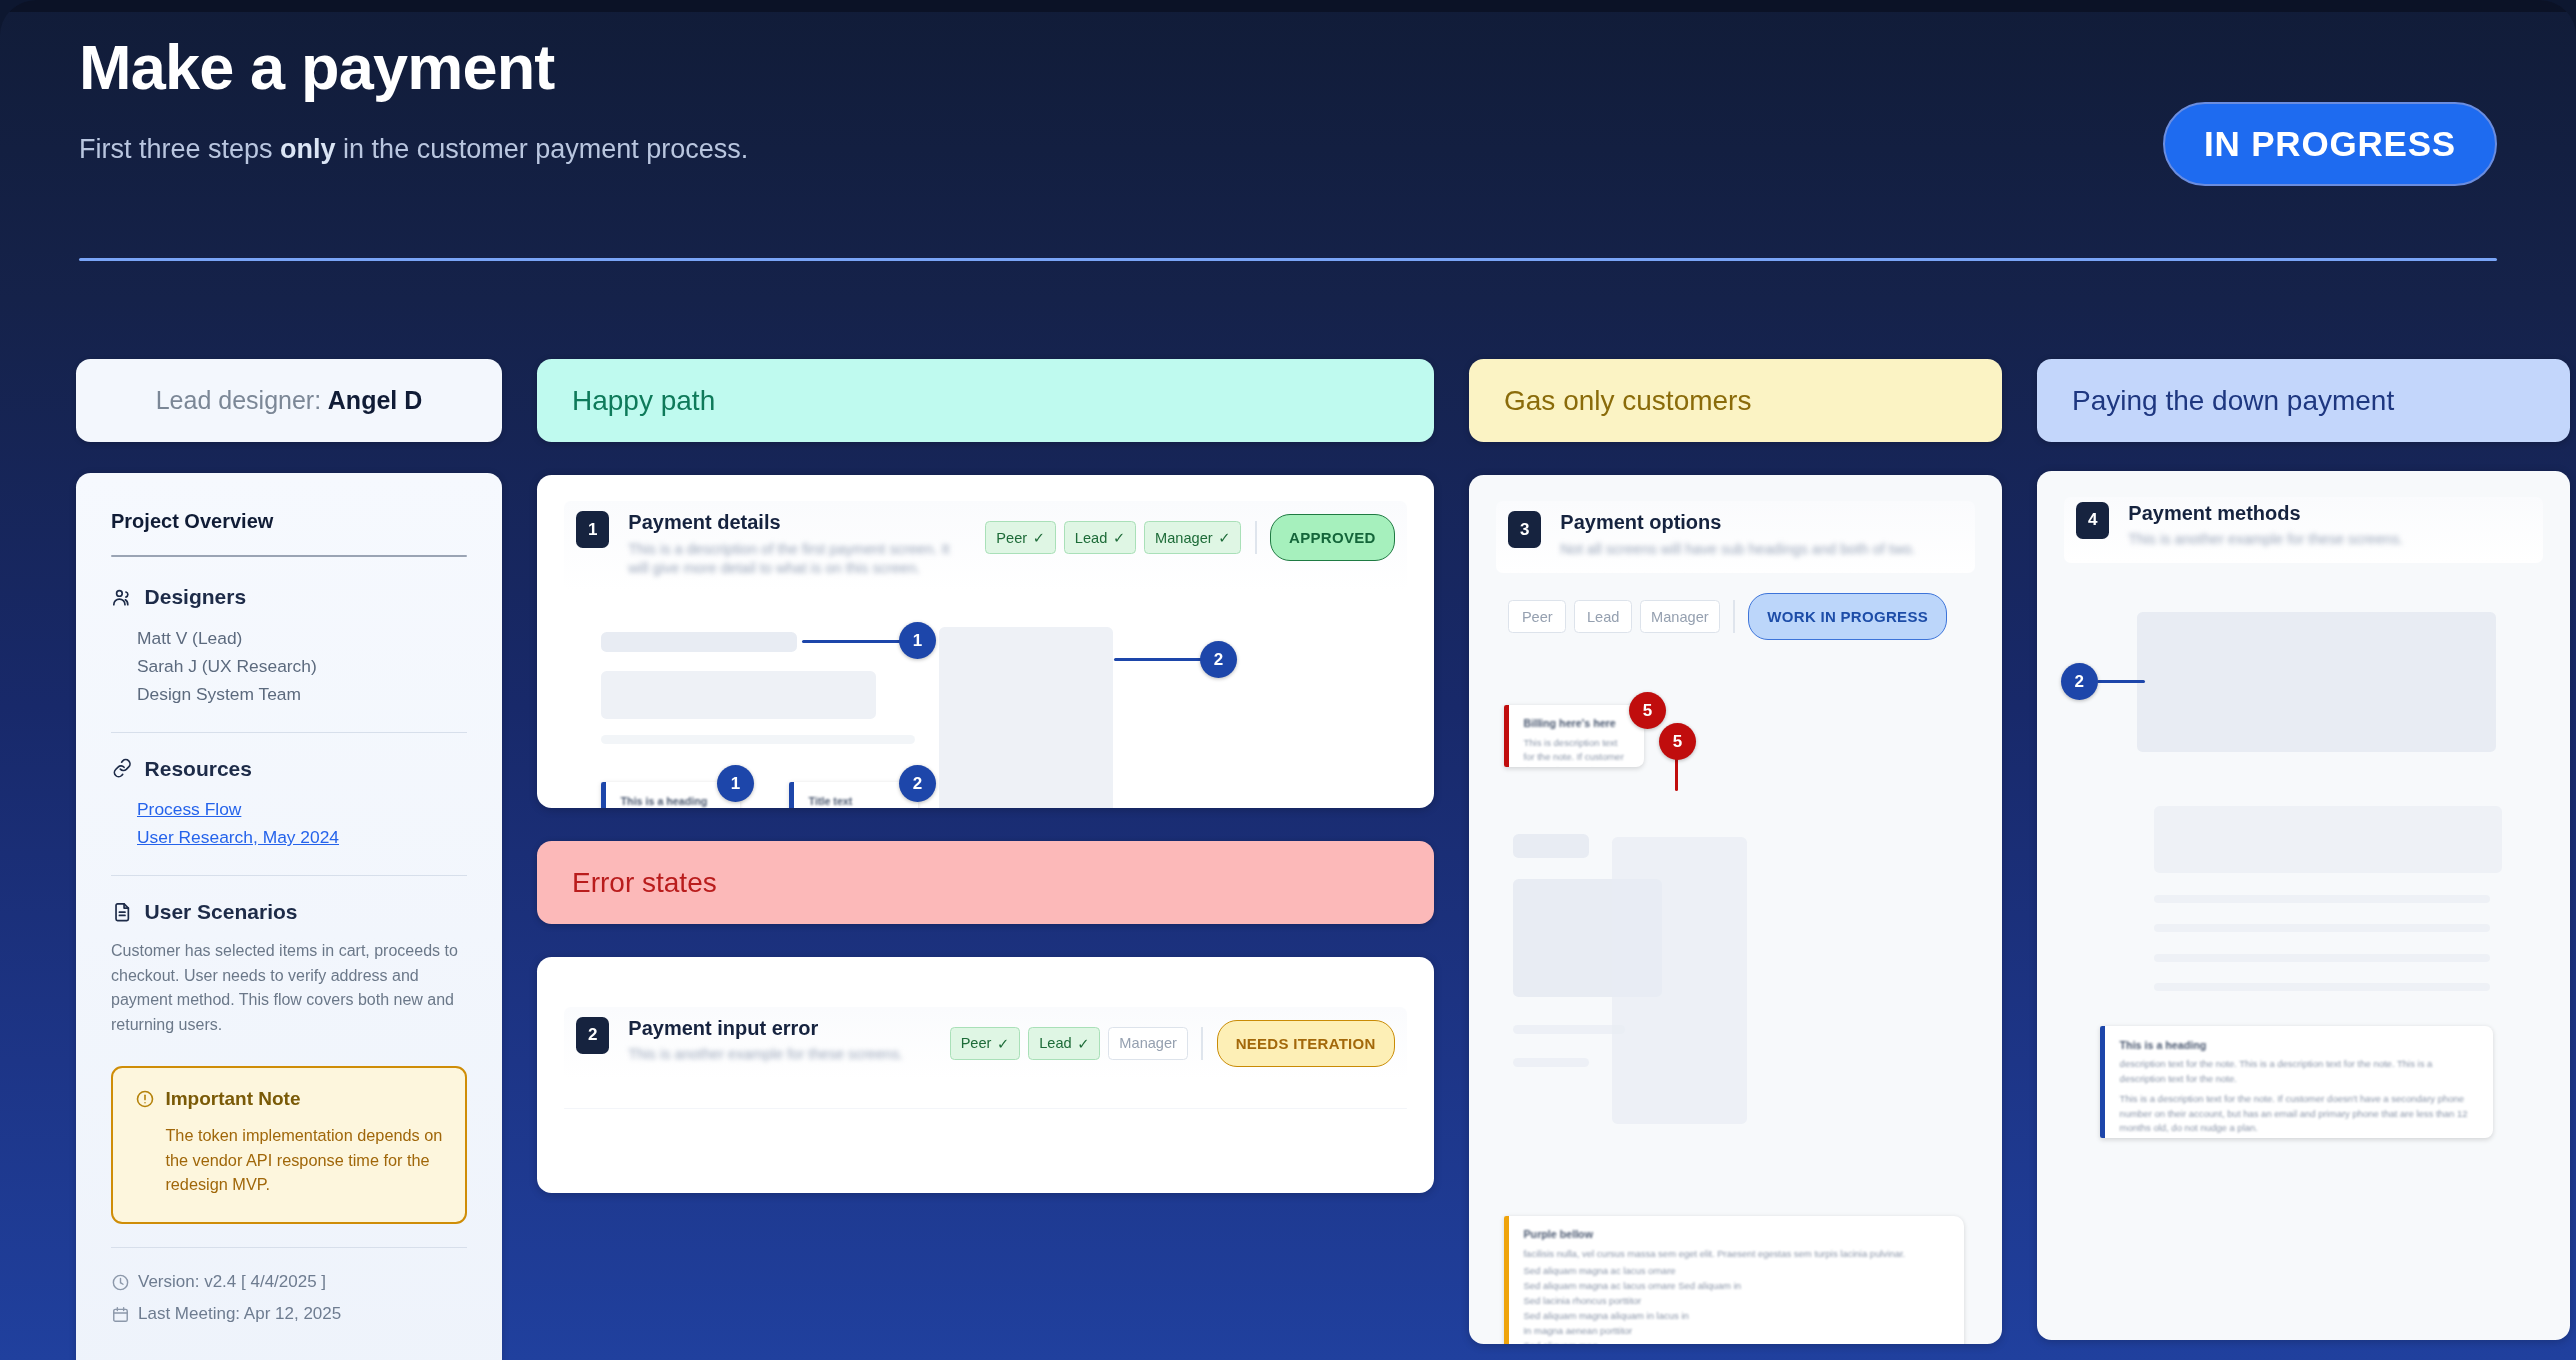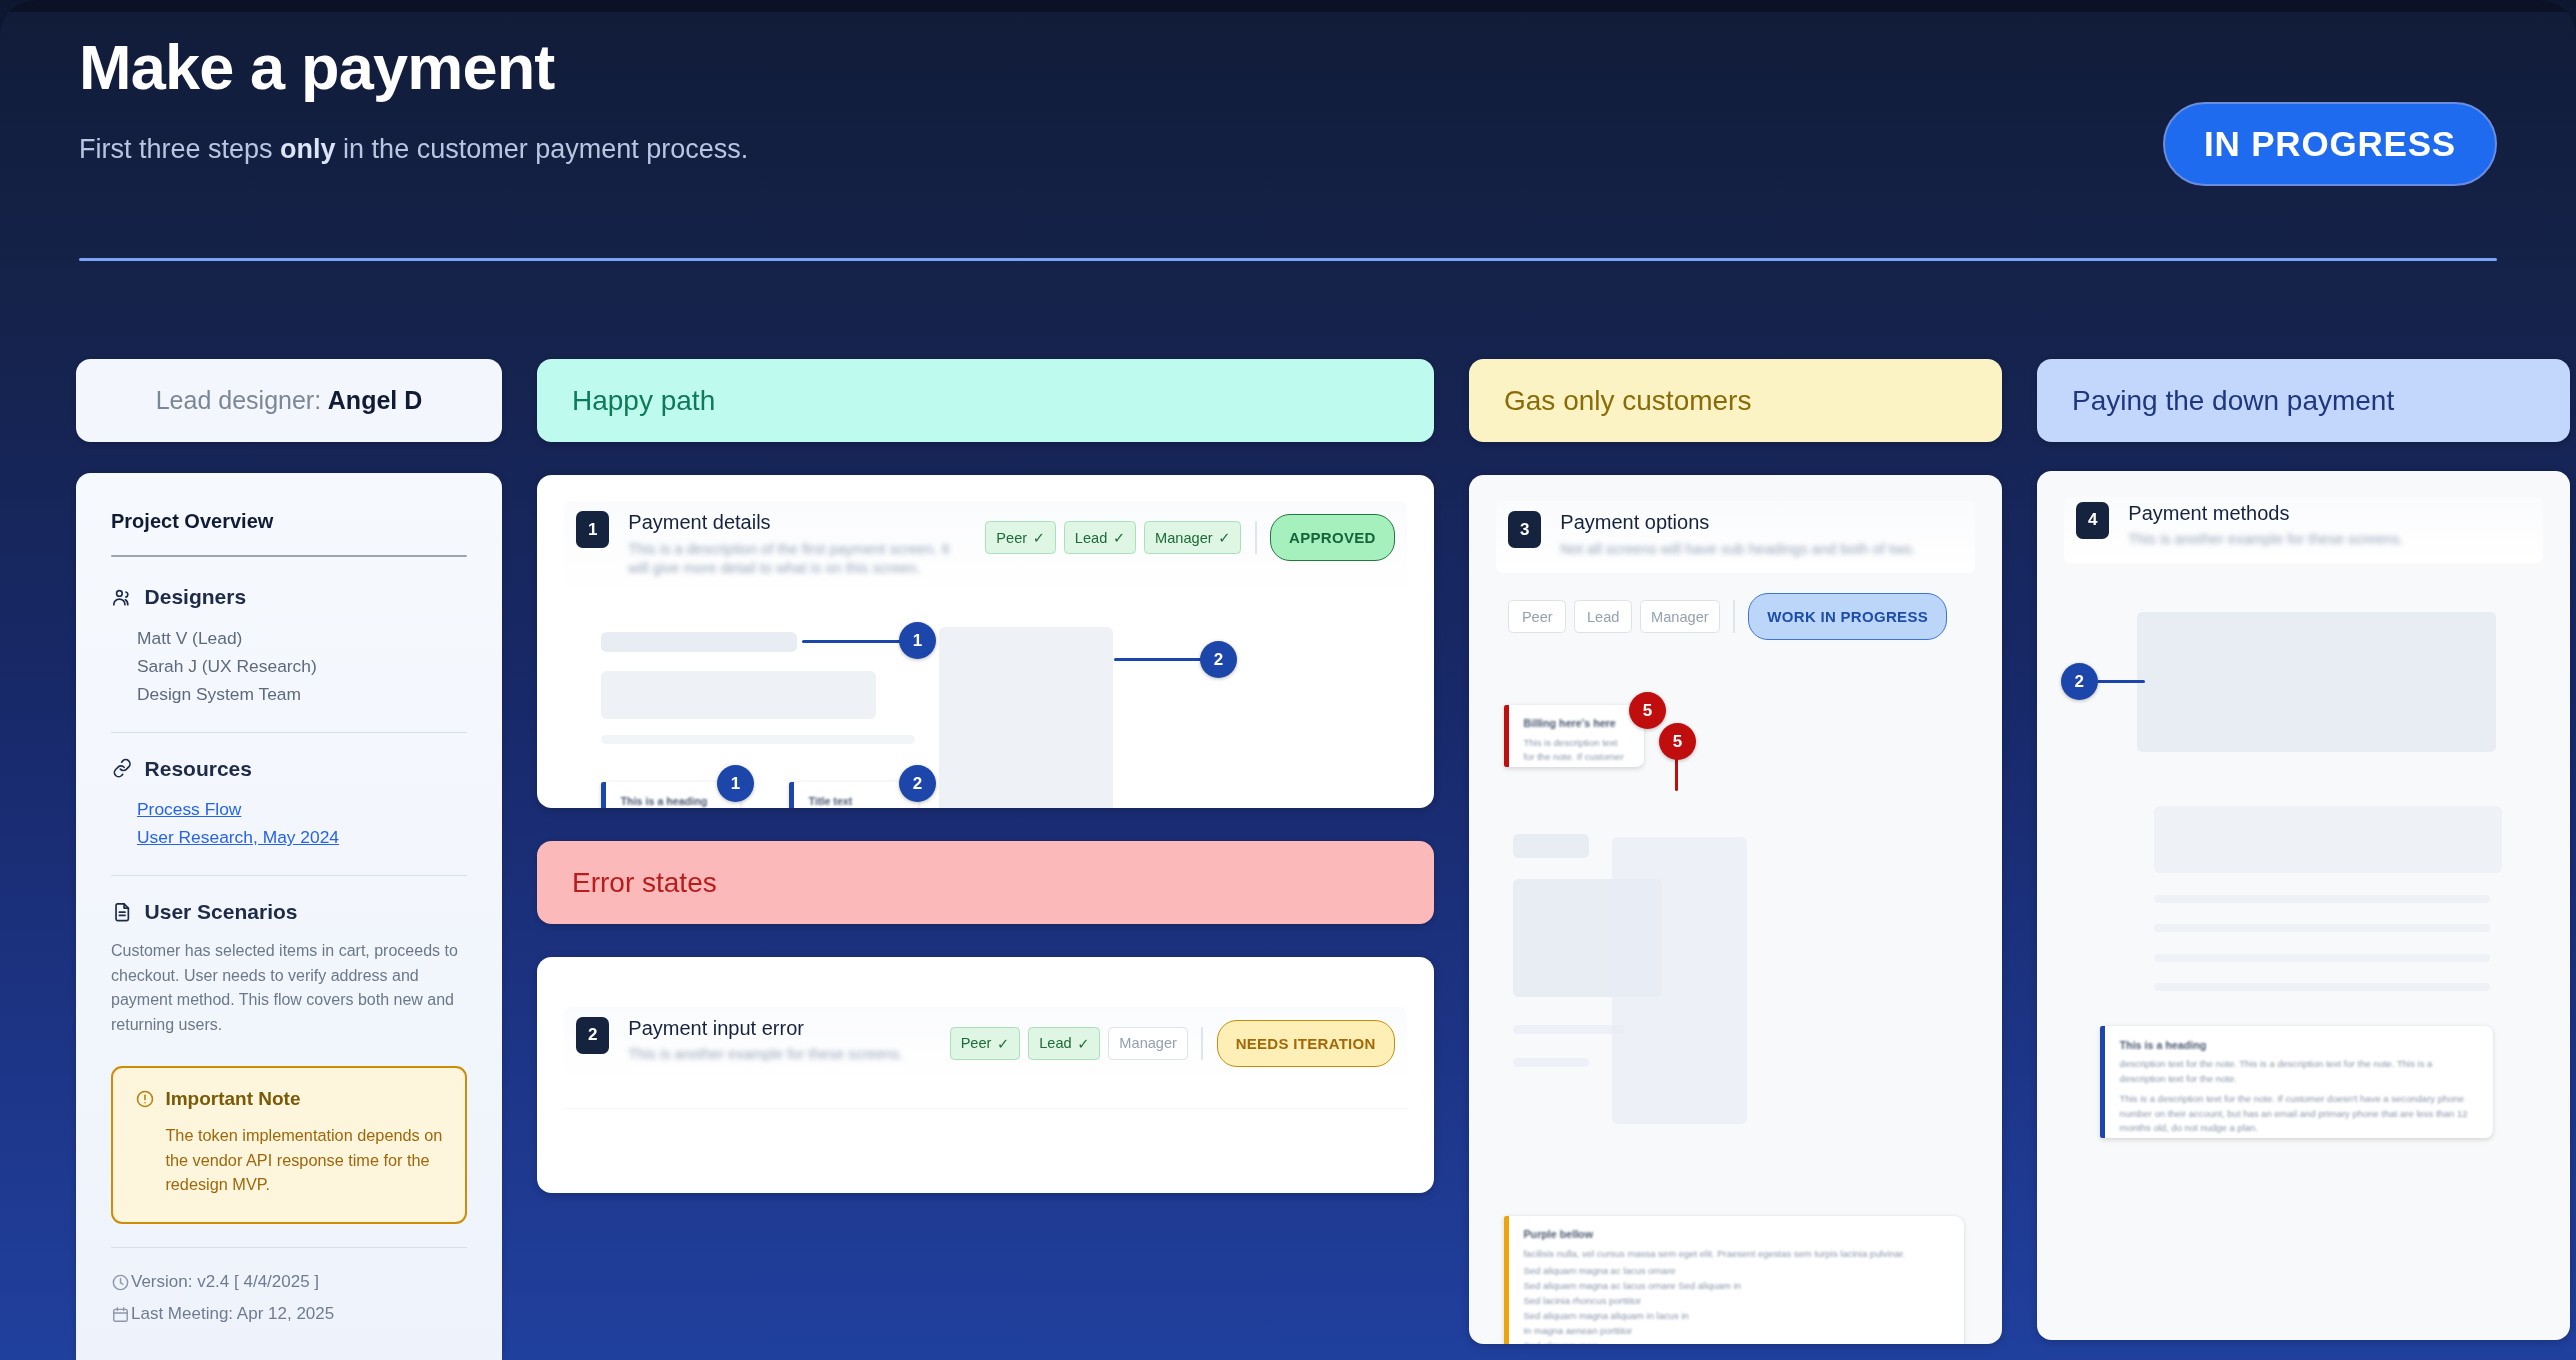--- a/index.html
+++ b/index.html
@@ -194,21 +194,21 @@
     margin-top: 13.5px;
     padding-left: 30px;
     font-size: 16.3px;
     line-height: 1.5;
     color: #a0670a;
   }
 
   .meta-row {
     display: flex;
     align-items: center;
-    gap: 1px;
+    gap: 8px;
     font-size: 17px;
     color: #6e7c90;
     margin-top: 12.3px;
   }
   .meta-row .ic { width: 19px; height: 19px; flex: 0 0 19px; }
 
   
   .banner {
     height: 83px;
     border-radius: 14.6px;
@@ -251,21 +251,21 @@
     background: #16233f;
     color: #fff;
     border-radius: 6.7px;
     font-size: 17px;
     font-weight: 700;
     display: flex; align-items: center; justify-content: center;
   }
   .card-head-txt { flex: 1 1 auto; min-width: 0; }
   .card-title {
     font-size: 20px;
-    font-weight: 400;
+    font-weight: 700;
     color: #16233f;
     white-space: nowrap;
   }
   .card-desc {
     margin-top: 5.6px;
     font-size: 14.6px;
     line-height: 1.35;
     color: #9aa6ba;
     filter: blur(2.8px);
     user-select: none;

